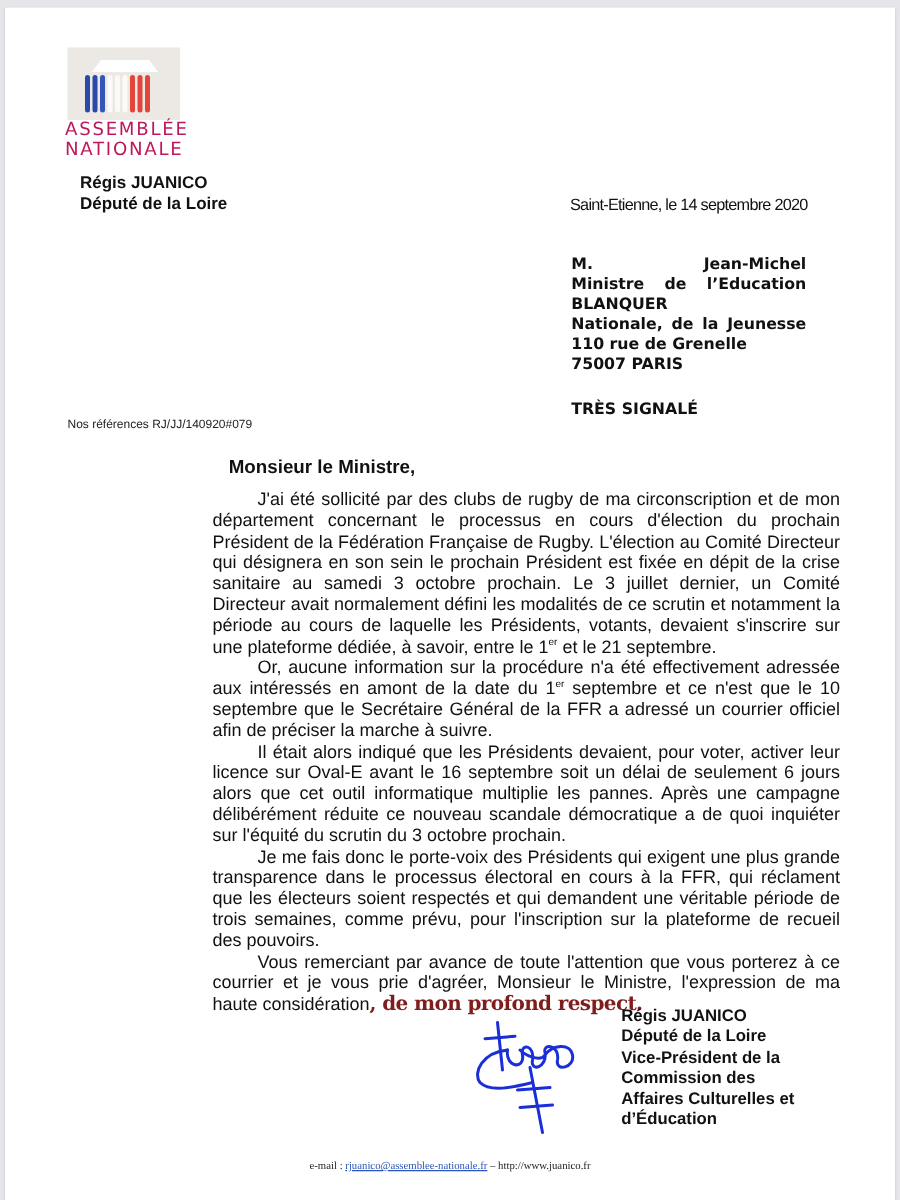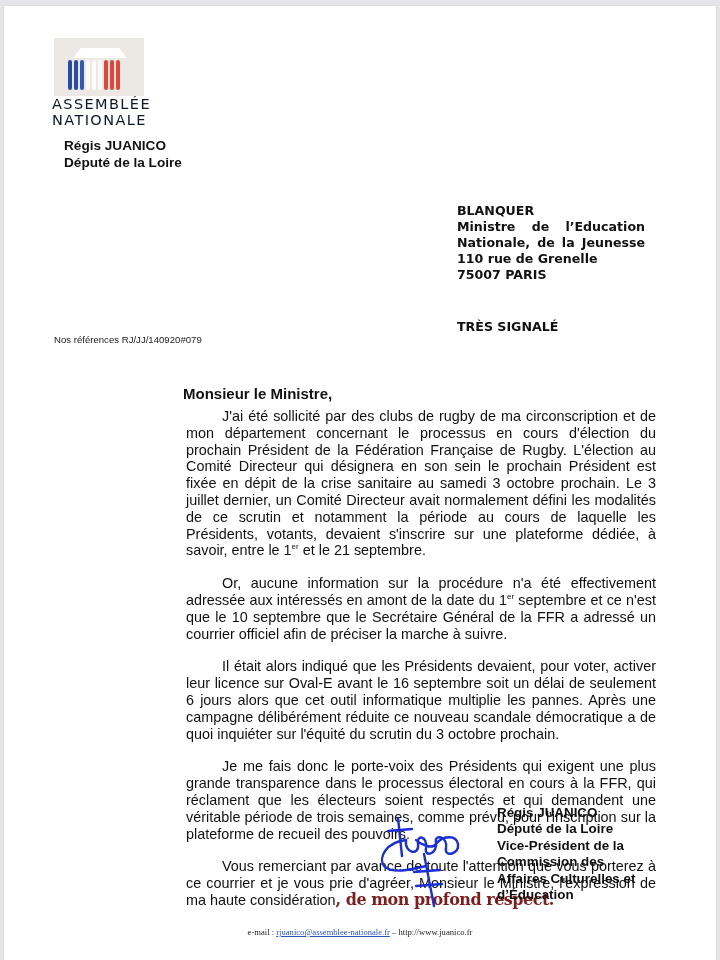--- a/index.html
+++ b/index.html
@@ -24,47 +24,47 @@
     background: #ece8e3;
   }
   .logo-roof {
     position: absolute; left: 14px; top: 10px; width: 64px; height: 10px;
     background: #fff; clip-path: polygon(8% 100%, 20% 0, 80% 0, 92% 100%);
   }
   .logo-cols { position: absolute; left: 14px; top: 22px; display: flex; gap: 2px; }
   .logo-cols span { display: block; width: 4px; height: 30px; border-radius: 2px; }
   .logo-text {
     position: absolute; left: 0; top: 60px; width: 100px;
-    font-family: "DejaVu Sans", sans-serif; color: #0f172a;
+    font-family: "DejaVu Sans", sans-serif; color: #be185d;
     font-size: 14.5px; line-height: 16px; letter-spacing: 1.4px;
   }
 
   .sender { left: 60px; top: 131px; font-weight: bold; font-size: 13.6px; line-height: 17px; }
   .date { left: 452px; top: 150px; font-size: 13px; letter-spacing: -0.6px; }
 
   .addr {
     left: 453px; top: 197px; width: 188px;
     font-family: "DejaVu Sans", sans-serif; font-weight: bold;
     font-size: 12.6px; line-height: 16px; text-align: justify;
   }
   .addr .line { display: block; }
   .addr .just { text-align: justify; text-align-last: justify; }
   .signale {
     left: 453px; top: 313px;
     font-family: "DejaVu Sans", sans-serif; font-weight: bold; font-size: 12.6px;
   }
   .refs { left: 50px; top: 328px; font-family: Liberation Sans, sans-serif; font-size: 9.6px; color: #222; }
 
-  .salutation { left: 179px; top: 359px; font-weight: bold; font-size: 15px; margin-top: 20px; }
+  .salutation { left: 179px; top: 359px; font-weight: bold; font-size: 15px; }
 
   .body {
     left: 166px; top: 386px; width: 502px;
     font-size: 14.4px; line-height: 16.8px; text-align: justify;
   }
-  .body p { margin: 16px; text-indent: 36px; }
+  .body p { margin: 0; text-indent: 36px; }
   .body sup { font-size: 8px; line-height: 0; }
   .handwritten {
     font-family: "DejaVu Serif", serif; font-weight: bold;
     color: #7f1d1d; font-size: 16px; letter-spacing: -0.5px;
   }
 
   .signature { left: 372px; top: 808px; width: 100px; height: 96px; }
 
   .signer {
     left: 493px; top: 799px; font-weight: bold; font-size: 13.4px; line-height: 16.4px;
@@ -100,24 +100,26 @@
       <div>ASSEMBLÉE</div>
       <div>NATIONALE</div>
     </div>
   </div>
 
   <div class="abs sender">
     <div>Régis JUANICO</div>
     <div>Député de la Loire</div>
   </div>
 
+  <div class="abs date">Saint-Etienne, le 14 septembre 2020</div>
 
   <div class="abs addr">
+    <span class="line just"><span>M.</span> <span>Jean-Michel</span></span>
+    <span class="line just"><span>Ministre</span> <span>de</span> <span>l’Education</span></span>
     <span class="line">BLANQUER</span>
-    <span class="line just"><span>Ministre</span> <span>de</span> <span>l’Education</span></span>
     <span class="line just">Nationale, de la Jeunesse</span>
     <span class="line">110 rue de Grenelle</span>
     <span class="line">75007 PARIS</span>
   </div>
 
   <div class="abs signale">TRÈS SIGNALÉ</div>
   <div class="abs refs">Nos références RJ/JJ/140920#079</div>
 
   <div class="abs salutation">Monsieur le Ministre,</div>
 

